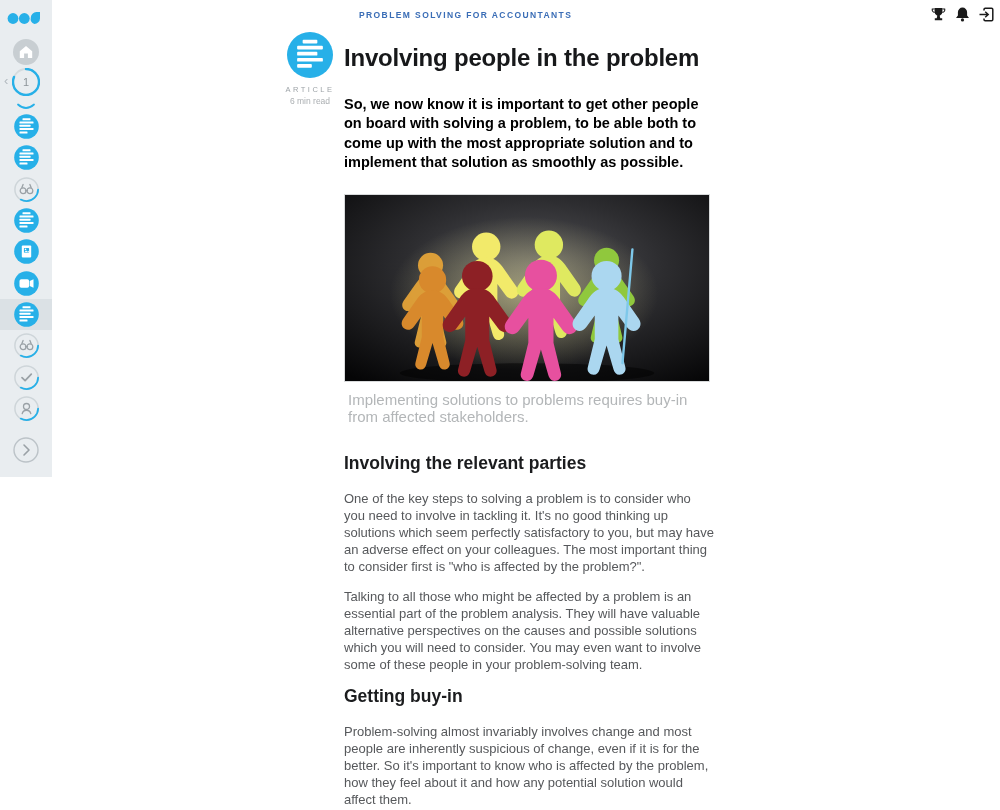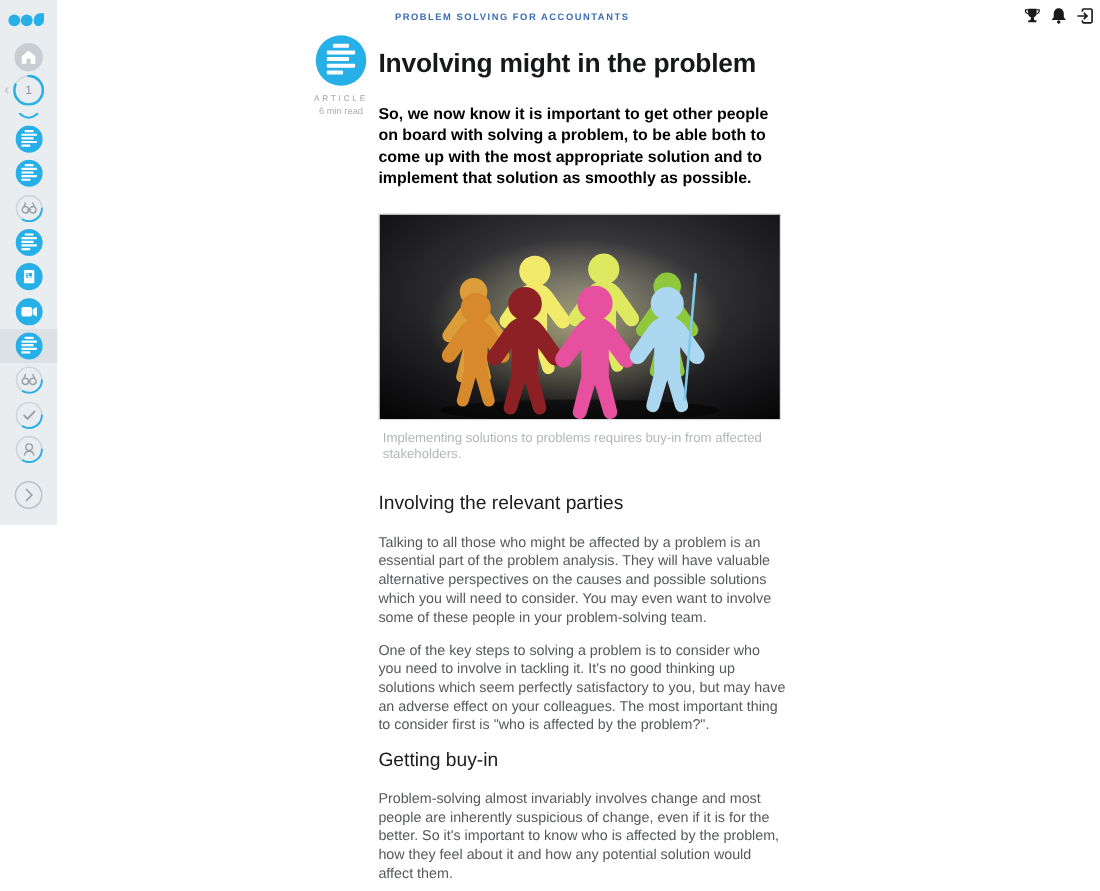--- a/index.html
+++ b/index.html
@@ -31,22 +31,22 @@
   .badge-circle { width:46px; height:46px; margin:0 auto; border-radius:50%; display:flex; align-items:center; justify-content:center; }
   .badge-type { margin-top:7px; font-size:7.5px; letter-spacing:2.5px; color:#9ea4a8; }
   .read-time { margin-top:2px; font-size:8.5px; color:#abafb2; }
 
   .content { position:absolute; left:344px; top:44px; width:370px; }
   h1.title { font-size:24px; font-weight:bold; color:#17181a; letter-spacing:-0.2px; white-space:nowrap; margin-bottom:23px; }
   .intro { font-size:14.5px; font-weight:bold; color:#000000; line-height:1.33; margin-bottom:22px; width:356px; }
   .lead { font-size:13px; color:#56585b; line-height:1.32; margin-bottom:17px; width:368px; }
   .figure { width:366px; height:188px; border:1px solid #d8dadb; margin-bottom:9px; }
   .figure svg { display:block; width:100%; height:100%; }
-  .caption { font-size:12px; color:#b3b6b8; margin-bottom:28px; padding-left:4px; }
-  .section h2 { font-size:17.5px; font-weight:normal; color:#1b1c1e; margin:13px 0 16px; }
+  .caption { font-size:15px; color:#b3b6b8; margin-bottom:28px; padding-left:4px; }
+  .section h2 { font-size:17.5px; font-weight:bold; color:#1b1c1e; margin:13px 0 16px; }
   .section p { font-size:13px; color:#56585b; line-height:1.31; margin-bottom:13px; width:370px; }
 </style>
 </head>
 <body>
 
 <div class="page">
 
   <aside class="sidebar">
     <div class="logo">
       <svg viewBox="0 0 38 18">
@@ -214,21 +214,21 @@
           <rect x="-7" y="-1.700000000000001" width="11" height="2" rx="0.5" fill="#fff"></rect>
           <rect x="-7" y="1.5999999999999979" width="14" height="2" rx="0.5" fill="#fff"></rect>
           <rect x="-7" y="4.899999999999999" width="8" height="2" rx="0.5" fill="#fff"></rect>
         </svg>
     </div>
     <div class="badge-type">ARTICLE</div>
     <div class="read-time">6 min read</div>
   </div>
 
   <main class="content">
-    <h1 class="title">Involving might in the problem</h1>
+    <h1 class="title">Involving people in the problem</h1>
     <p class="intro">So, we now know it is important to get other people on board with solving a problem, to be able both to come up with the most appropriate solution and to implement that solution as smoothly as possible.</p>
 
     <div class="figure">
       <svg viewBox="0 0 366 188" preserveAspectRatio="none">
         <defs>
           <radialGradient id="bgGrad" cx="52%" cy="38%" r="78%">
             <stop offset="0" stop-color="#555559"></stop>
             <stop offset="0.45" stop-color="#2d2d30"></stop>
             <stop offset="1" stop-color="#050506"></stop>
           </radialGradient>
@@ -256,22 +256,22 @@
             <line x1="289" y1="55" x2="279" y2="170" stroke="#7ec8ea" stroke-width="2.4" stroke-linecap="round"></line>
           </g>
       </svg>
     </div>
 
     <div class="caption">Implementing solutions to problems requires buy-in from affected stakeholders.</div>
 
     <div id="sections">
         <div class="section">
           <h2>Involving the relevant parties</h2>
+          <p>One of the key steps to solving a problem is to consider who you need to involve in tackling it. It's no good thinking up solutions which seem perfectly satisfactory to you, but may have an adverse effect on your colleagues. The most important thing to consider first is "who is affected by the problem?".</p>
           <p>Talking to all those who might be affected by a problem is an essential part of the problem analysis. They will have valuable alternative perspectives on the causes and possible solutions which you will need to consider. You may even want to involve some of these people in your problem-solving team.</p>
-          <p>One of the key steps to solving a problem is to consider who you need to involve in tackling it. It's no good thinking up solutions which seem perfectly satisfactory to you, but may have an adverse effect on your colleagues. The most important thing to consider first is "who is affected by the problem?".</p>
         </div>
         <div class="section">
           <h2>Getting buy-in</h2>
           <p>Problem-solving almost invariably involves change and most people are inherently suspicious of change, even if it is for the better. So it's important to know who is affected by the problem, how they feel about it and how any potential solution would affect them.</p>
         </div>
       </div>
   </main>
 </div>
 
 </body></html>

